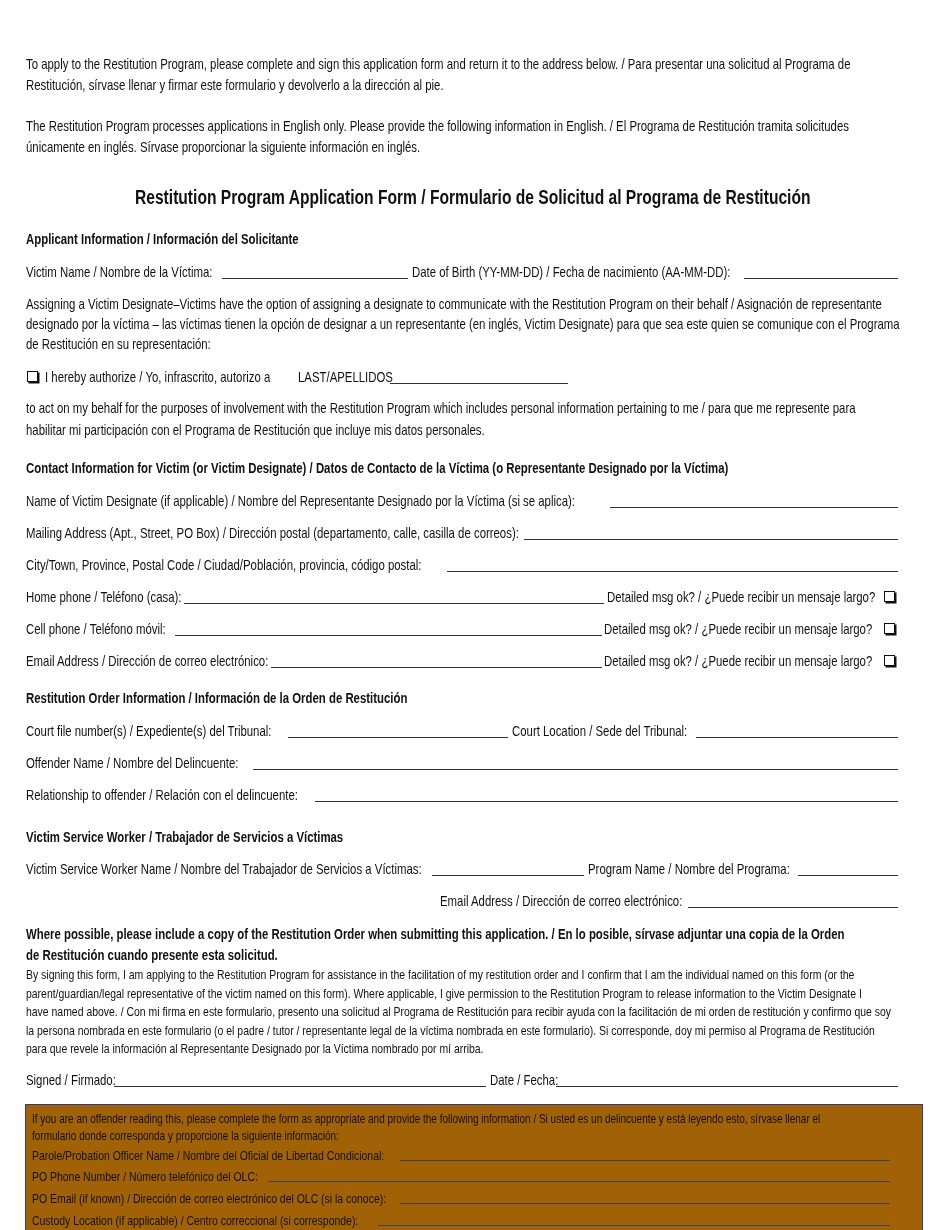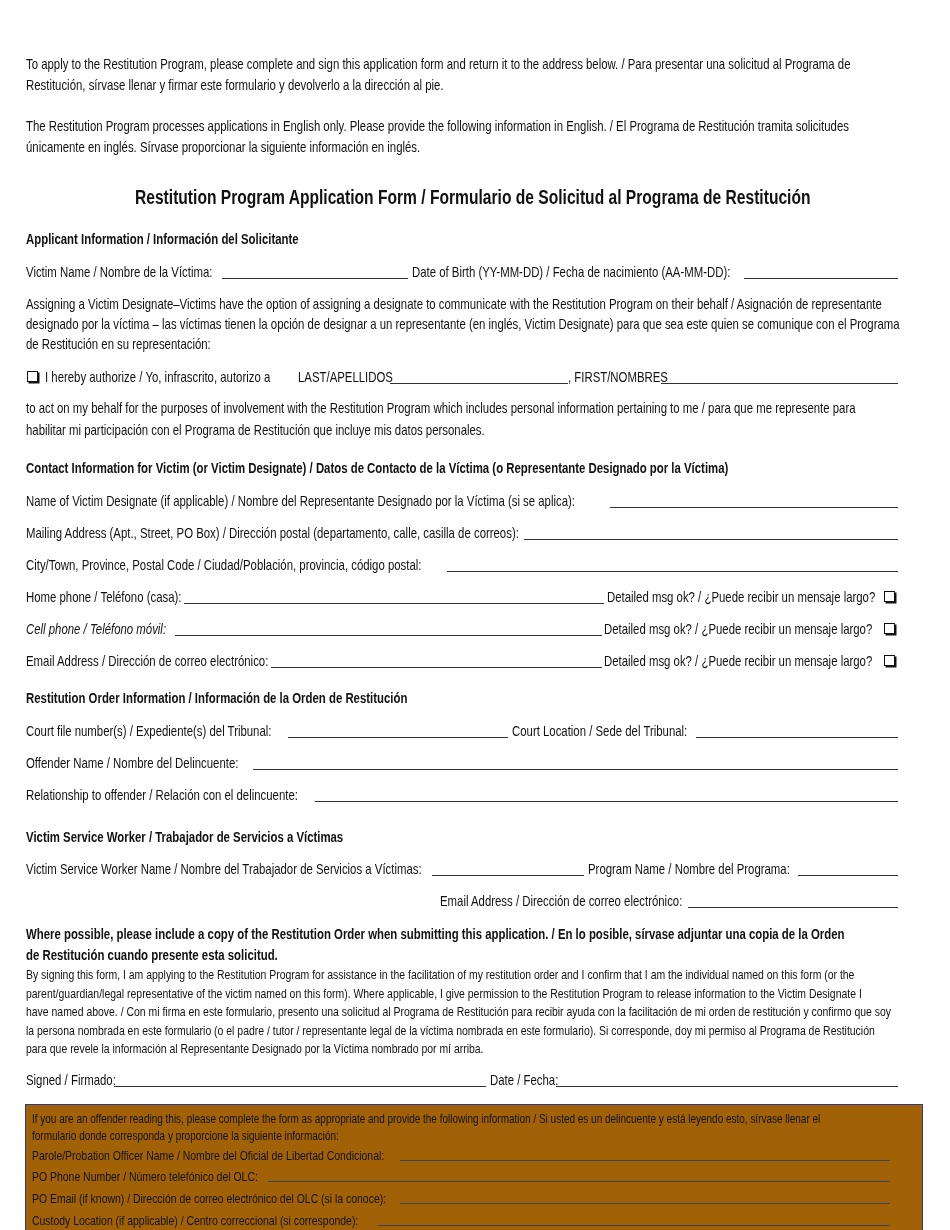--- a/index.html
+++ b/index.html
@@ -98,24 +98,20 @@
   <div class="ln" style="left:26px; top:259px;">Assigning a Victim Designate–Victims have the option of assigning a designate to communicate with the Restitution Program on their behalf / Asignación de representante</div>
   <div class="ln" style="left:26px; top:279px;">designado por la víctima – las víctimas tienen la opción de designar a un representante (en inglés, Victim Designate) para que sea este quien se comunique con el Programa</div>
   <div class="ln" style="left:26px; top:299px;">de Restitución en su representación:</div>
 
   <span class="cb" style="left:27px; top:335px;"></span>
   <div class="ln" style="left:45px; top:332px;">I hereby authorize / Yo, infrascrito, autorizo a</div>
   <div class="field" style="left:298px; top:332px; width:272px;">
     <span class="lbl">LAST/APELLIDOS</span>
     <span class="line" style="left:92px; width:178px;"></span>
   </div>
-  <div class="field" style="left:568px; top:332px; width:330px;">
-    <span class="lbl">, FIRST/NOMBRES</span>
-    <span class="line" style="left:93px; width:237px;"></span>
-  </div>
 
   <div class="ln" style="left:26px; top:363px;">to act on my behalf for the purposes of involvement with the Restitution Program which includes personal information pertaining to me / para que me represente para</div>
   <div class="ln" style="left:26px; top:385px;">habilitar mi participación con el Programa de Restitución que incluye mis datos personales.</div>
 
   <div class="ln b" style="left:26px; top:423px;">Contact Information for Victim (or Victim Designate) / Datos de Contacto de la Víctima (o Representante Designado por la Víctima)</div>
 
   <div class="field" style="left:26px; top:456px; width:872px;">
     <span class="lbl">Name of Victim Designate (if applicable) / Nombre del Representante Designado por la Víctima (si se aplica):</span>
     <span class="line" style="left:584px; width:288px;"></span>
   </div>
@@ -128,21 +124,21 @@
     <span class="line" style="left:421px; width:451px;"></span>
   </div>
 
   <div class="field" style="left:26px; top:552px; width:580px;">
     <span class="lbl">Home phone / Teléfono (casa):</span>
     <span class="line" style="left:158px; width:420px;"></span>
   </div>
   <div class="ln" style="left:607px; top:552px;">Detailed msg ok? / ¿Puede recibir un mensaje largo?</div>
   <span class="cb" style="left:884px; top:555px;"></span>
 
-  <div class="field" style="left:26px; top:584px; width:578px;font-style:italic;">
+  <div class="field" style="left:26px; top:584px; width:578px;">
     <span class="lbl">Cell phone / Teléfono móvil:</span>
     <span class="line" style="left:149px; width:427px;"></span>
   </div>
   <div class="ln" style="left:604px; top:584px;">Detailed msg ok? / ¿Puede recibir un mensaje largo?</div>
   <span class="cb" style="left:884px; top:587px;"></span>
 
   <div class="field" style="left:26px; top:616px; width:578px;">
     <span class="lbl">Email Address / Dirección de correo electrónico:</span>
     <span class="line" style="left:245px; width:331px;"></span>
   </div>

